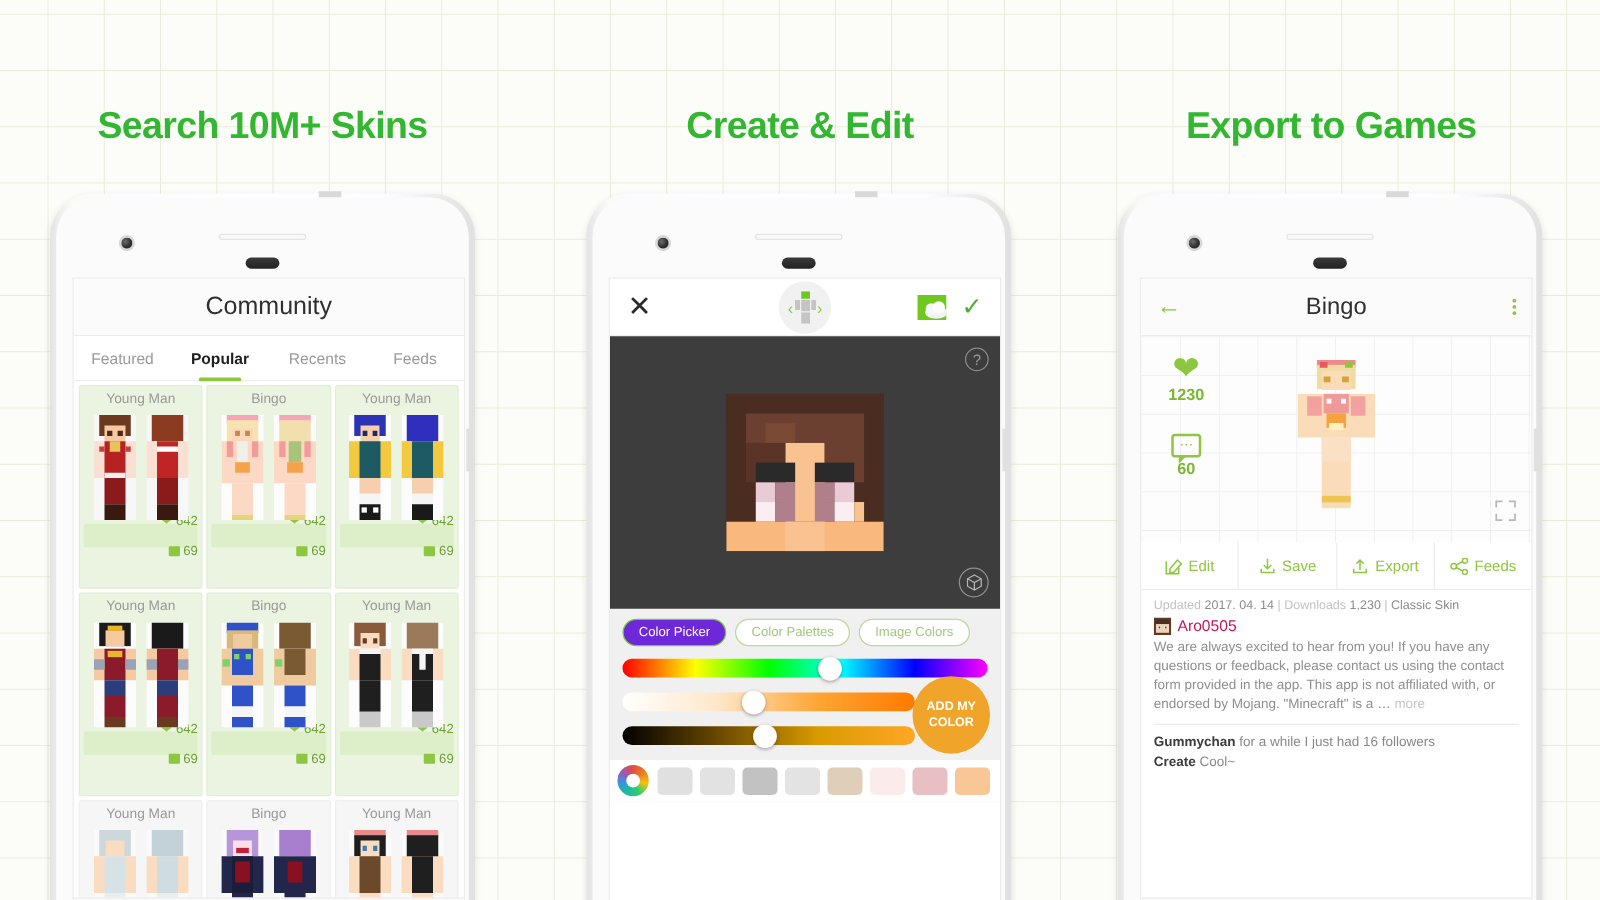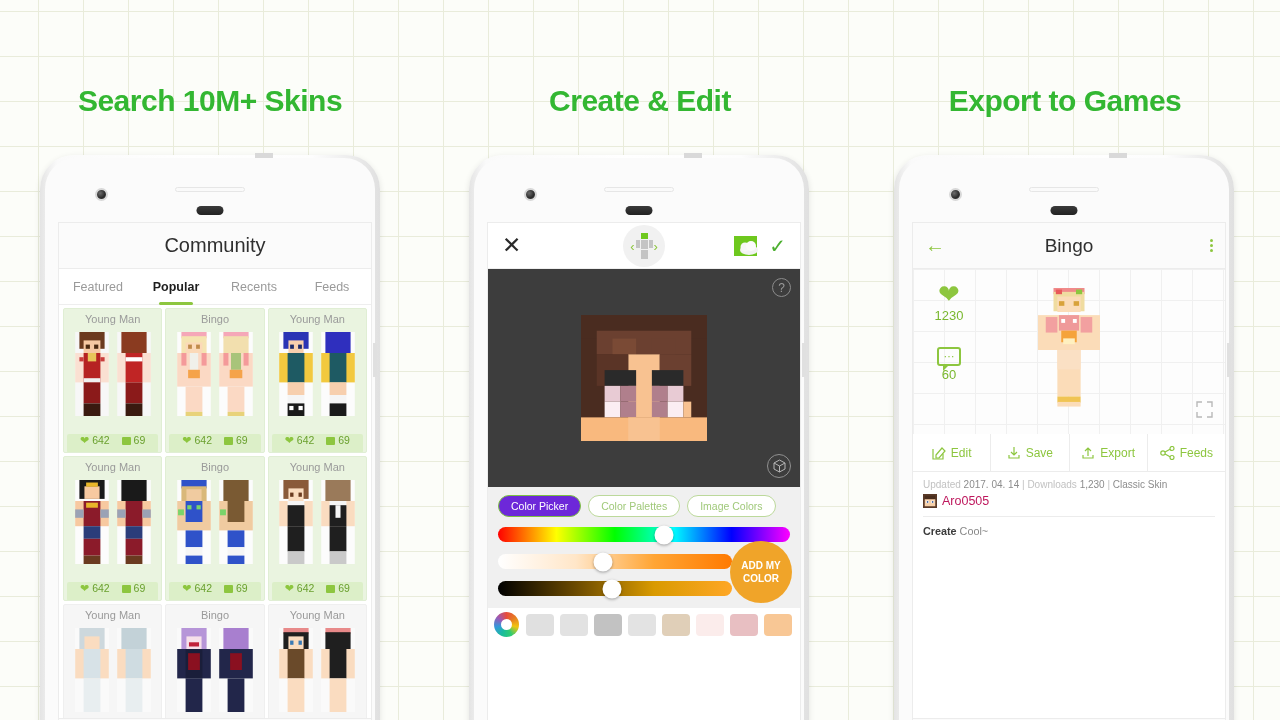--- a/index.html
+++ b/index.html
@@ -64,28 +64,28 @@
     font-size:20px; color:#2f2f2f; background:#fbfbfb; border-bottom:1px solid #ececec; }
   .p1-tabs { height:36px; display:flex; background:#ffffff; border-bottom:1px solid #eee; }
   .p1-tab { flex:1; display:flex; align-items:center; justify-content:center; position:relative;
     font-size:12.5px; color:#9a9a9a; }
   .p1-tab.active { color:#1e1e1e; font-weight:bold; }
   .p1-tab.active::after { content:""; position:absolute; bottom:-1px; left:50%; transform:translateX(-50%);
     width:34px; height:3px; background:#8dc63f; border-radius:2px; }
   .grid-wrap { background:#fff; padding:3px 4px 0 4px; }
   .srow { display:flex; gap:3px; margin-bottom:3px; }
   .scard { flex:1; background:#eaf4e0; border:1px solid #e0eed4; border-radius:2px;
-    padding:4px 0 0 0; height:145px; overflow:hidden; }
+    padding:4px 0 0 0; height:163px; overflow:hidden; }
   .scard.alt { background:#f6f6f6; border-color:#efefef; }
   .scard-name { text-align:center; font-size:11px; color:#9a9a9a; margin-bottom:3px; }
   .skin-pair { display:flex; justify-content:center; gap:8px; height:88px; align-items:flex-end; }
   .skin { width:34px; height:84px; position:relative; image-rendering: pixelated; }
-  .stats { margin:18px 3px 0 3px; background:#dcefc8; border-radius:2px;
-    display:flex; align-items:flex-start; justify-content:center; gap:12px; height:19px;
-    font-size:10.5px; color:#6aa02e; }
+  .stats { margin:3px 3px 0 3px; background:#dcefc8; border-radius:2px;
+    display:flex; align-items:flex-end; justify-content:center; gap:12px; height:19px;
+    font-size:10.5px; color:#6aa02e;flex-direction:column; }
   .scard.alt .stats { background:#ededed; color:#a8a8a8; }
   .stats .hrt { color:#8dc63f; font-size:11px; }
   .stats .cmt { display:inline-block; width:9px; height:8px; background:#8dc63f; border-radius:1px; vertical-align:-1px;}
 
   
   .botnav { position:absolute; bottom:0; left:0; right:0; height:44px;
     background:#fbfbfb; border-top:1px solid #ececec; display:flex; }
   .bn-item { flex:1; display:flex; flex-direction:column; align-items:center; justify-content:center; gap:2px; }
 
   
@@ -136,21 +136,21 @@
   .p3-dots { margin-left:auto; display:flex; flex-direction:column; gap:2px; z-index:2;}
   .p3-dots i { width:3px; height:3px; border-radius:50%; background:#8dc63f; display:block;}
   .p3-preview { height:165px; position:relative;
     background-color:#fdfdfd;
     background-image:
       linear-gradient(to right,#f0f0f0 1px,transparent 1px),
       linear-gradient(to bottom,#f0f0f0 1px,transparent 1px);
     background-size: 31px 31px; }
   .p3-likes { position:absolute; left:16px; top:12px; text-align:center; width:40px; }
   .p3-heart { color:#8dc63f; font-size:26px; line-height:26px; }
-  .p3-num { color:#7ab82f; font-size:13px; margin-top:1px; }
+  .p3-num { color:#7ab82f; font-size:13px; margin-top:1px;font-weight:bold; }
   .p3-cmt { position:absolute; left:16px; top:78px; text-align:center; width:40px; }
   .bubble { width:24px; height:19px; border:2px solid #8dc63f; border-radius:3px; margin:0 auto;
     position:relative; color:#8dc63f; font-size:11px; line-height:15px; }
   .bubble::after { content:""; position:absolute; left:4px; bottom:-7px; width:0;height:0;
     border-left:6px solid #8dc63f; border-bottom:6px solid transparent; }
   .p3-skin { position:absolute; left:50%; top:16px; transform:translateX(-50%);
     width:62px; height:130px; image-rendering:pixelated; }
   .expand { position:absolute; right:12px; bottom:12px; font-size:16px; color:#b5b5b5; }
   .p3-actions { display:flex; height:38px; border-bottom:1px solid #ececec; background:#fff; }
   .p3-act { flex:1; display:flex; align-items:center; justify-content:center; gap:5px;
@@ -720,24 +720,32 @@
             <rect x="1" y="1" width="6" height="2" fill="#4a2e1e"></rect>
             <rect x="1" y="3" width="6" height="4" fill="#f7d0a8"></rect>
             <rect x="1.8" y="3.8" width="1.5" height="1.4" fill="#fff"></rect>
             <rect x="4.7" y="3.8" width="1.5" height="1.4" fill="#fff"></rect>
             <rect x="2.2" y="4.1" width="0.8" height="0.9" fill="#2a4a8a"></rect>
             <rect x="5.1" y="4.1" width="0.8" height="0.9" fill="#2a4a8a"></rect>
           </svg>
         <span class="author-name">Aro0505</span>
       </div>
 
+      <div class="desc">
+        <span>We are always excited to hear from you! If you have any questions or feedback, please contact us using the contact form provided in the app. This app is not affiliated with, or endorsed by Mojang. "Minecraft" is a …</span>
+        <span class="more">more</span>
+      </div>
 
       <div class="hr"></div>
 
       <div class="comment">
+        <div>
+          <b>Gummychan</b>
+          <span>for a while I just had 16 followers</span>
+        </div>
         <div>
           <b>Create</b>
           <span>Cool~</span>
         </div>
       </div>
 
       <div class="botnav">
         <div class="bn-item">
           
           

